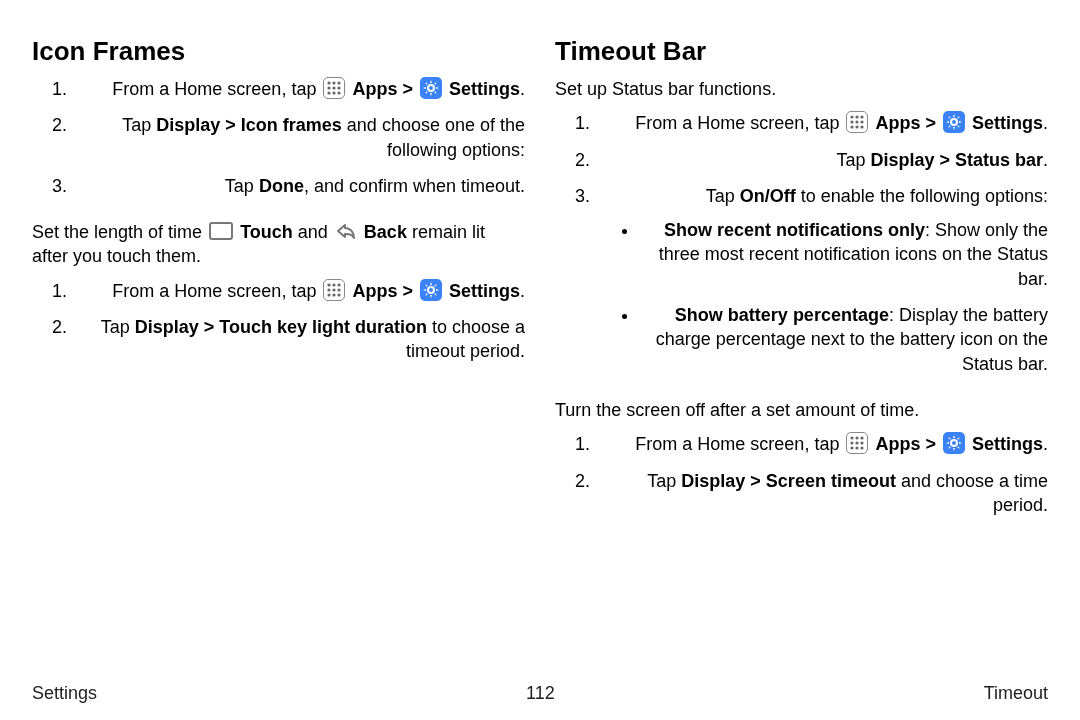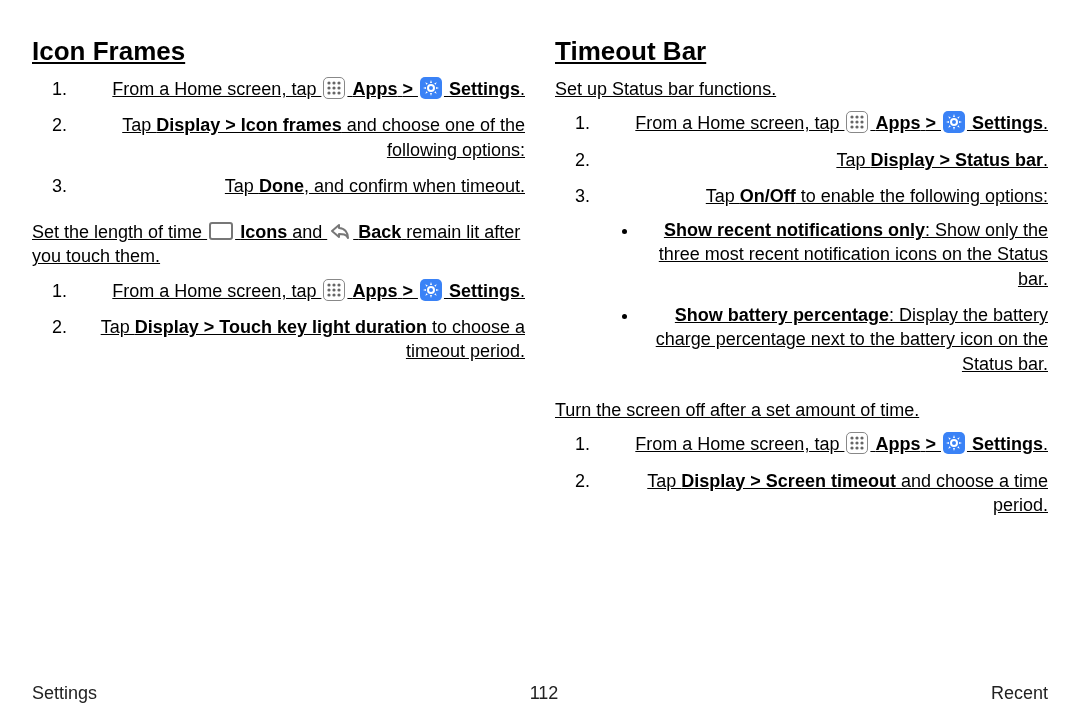--- a/index.html
+++ b/index.html
@@ -3,21 +3,21 @@
 <meta charset="utf-8">
 <style>
   * { box-sizing: border-box; margin: 0; padding: 0; }
   html, body { width: 1080px; height: 720px; }
   body {
     font-family: Arial, Helvetica, sans-serif;
     color: #000;
     padding: 36px 32px 0 32px;
     position: relative;
   }
-  .columns { display: flex; gap: 30px; text-decoration: underline; }
+  .columns { display: flex; gap: 30px; }
   .col { flex: 1; }
   h2 {
     font-size: 26px;
     font-weight: 700;
     margin-bottom: 10px;
   }
   p.lead {
     font-size: 18px;
     line-height: 1.35;
     margin-bottom: 10px;
@@ -129,21 +129,21 @@
         <li>
           <span>Tap </span><span class="b">Done</span><span>, and confirm when timeout.</span>
         </li>
       </ol>
     </div>
 
     <div class="section">
       <p class="lead">
         <span>Set the length of time </span>
         <span class="icon icon-recent"></span>
-        <span class="b">Icons</span>
+        <span class="b">Touch</span>
         <span> and </span>
         <span class="icon icon-back">
           <svg width="22" height="20">
               <path d="M3 10 L10 4 L10 7 C16 7 19 12 19 17 C17 13 14 13 10 13 L10 16 Z" fill="none" stroke="#777" stroke-width="2" stroke-linejoin="round"></path>
             </svg>
         </span>
         <span class="b">Back</span>
         <span> remain lit after you touch them.</span>
       </p>
       <ol>
@@ -267,14 +267,14 @@
           <span>Tap </span><span class="b">Display &gt; Screen timeout</span><span> and choose a time period.</span>
         </li>
       </ol>
     </div>
   </div>
 </div>
 
 <div class="footer">
   <span>Settings</span>
   <span>112</span>
-  <span>Recent</span>
+  <span>Timeout</span>
 </div>
 
 </body></html>

